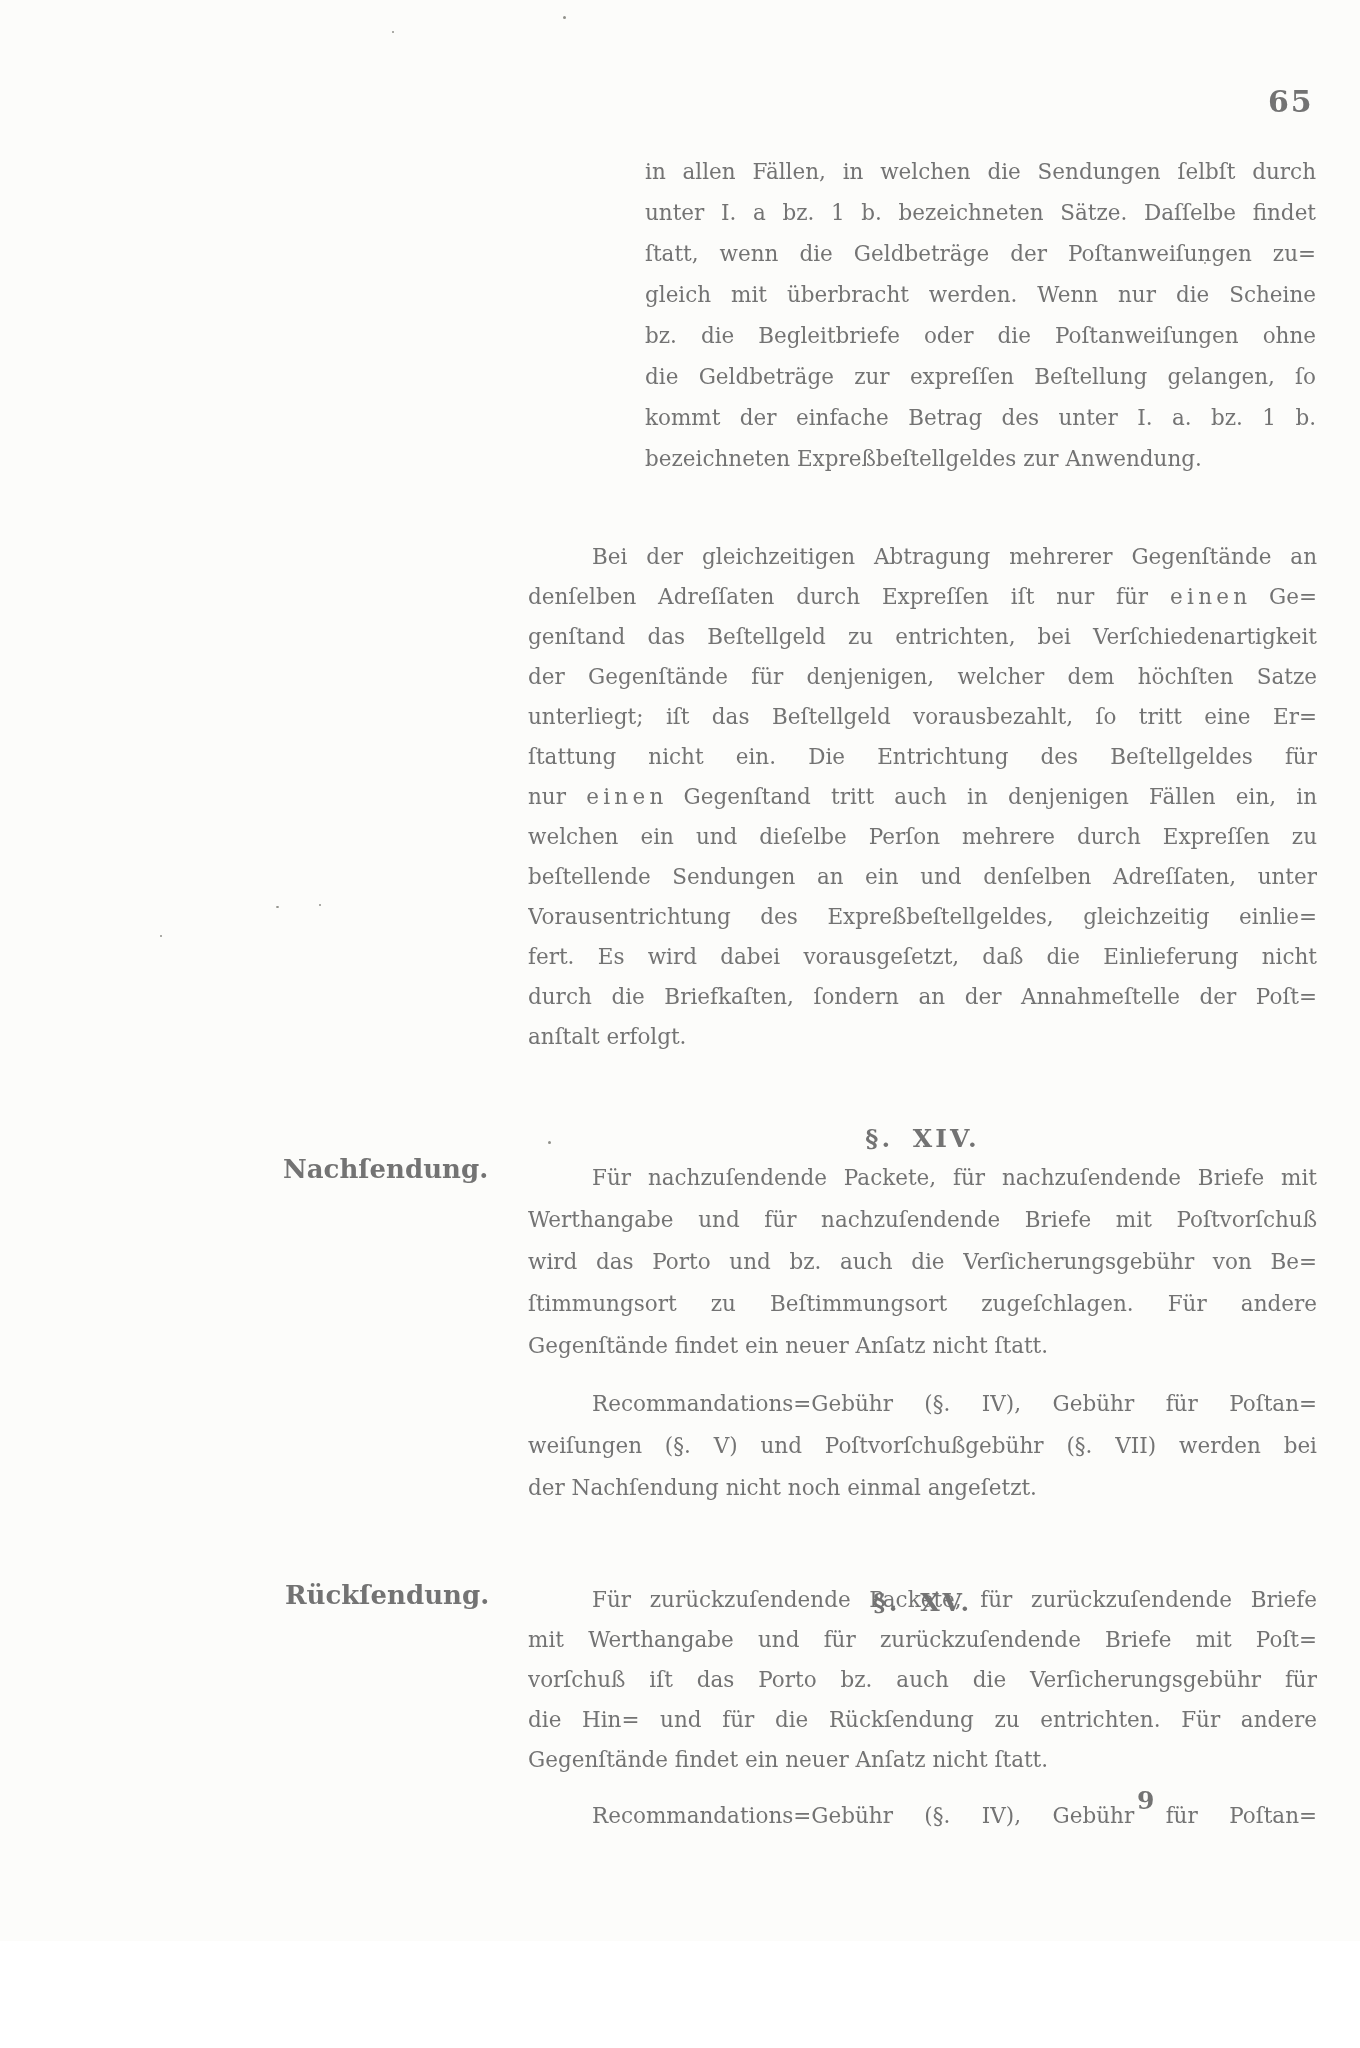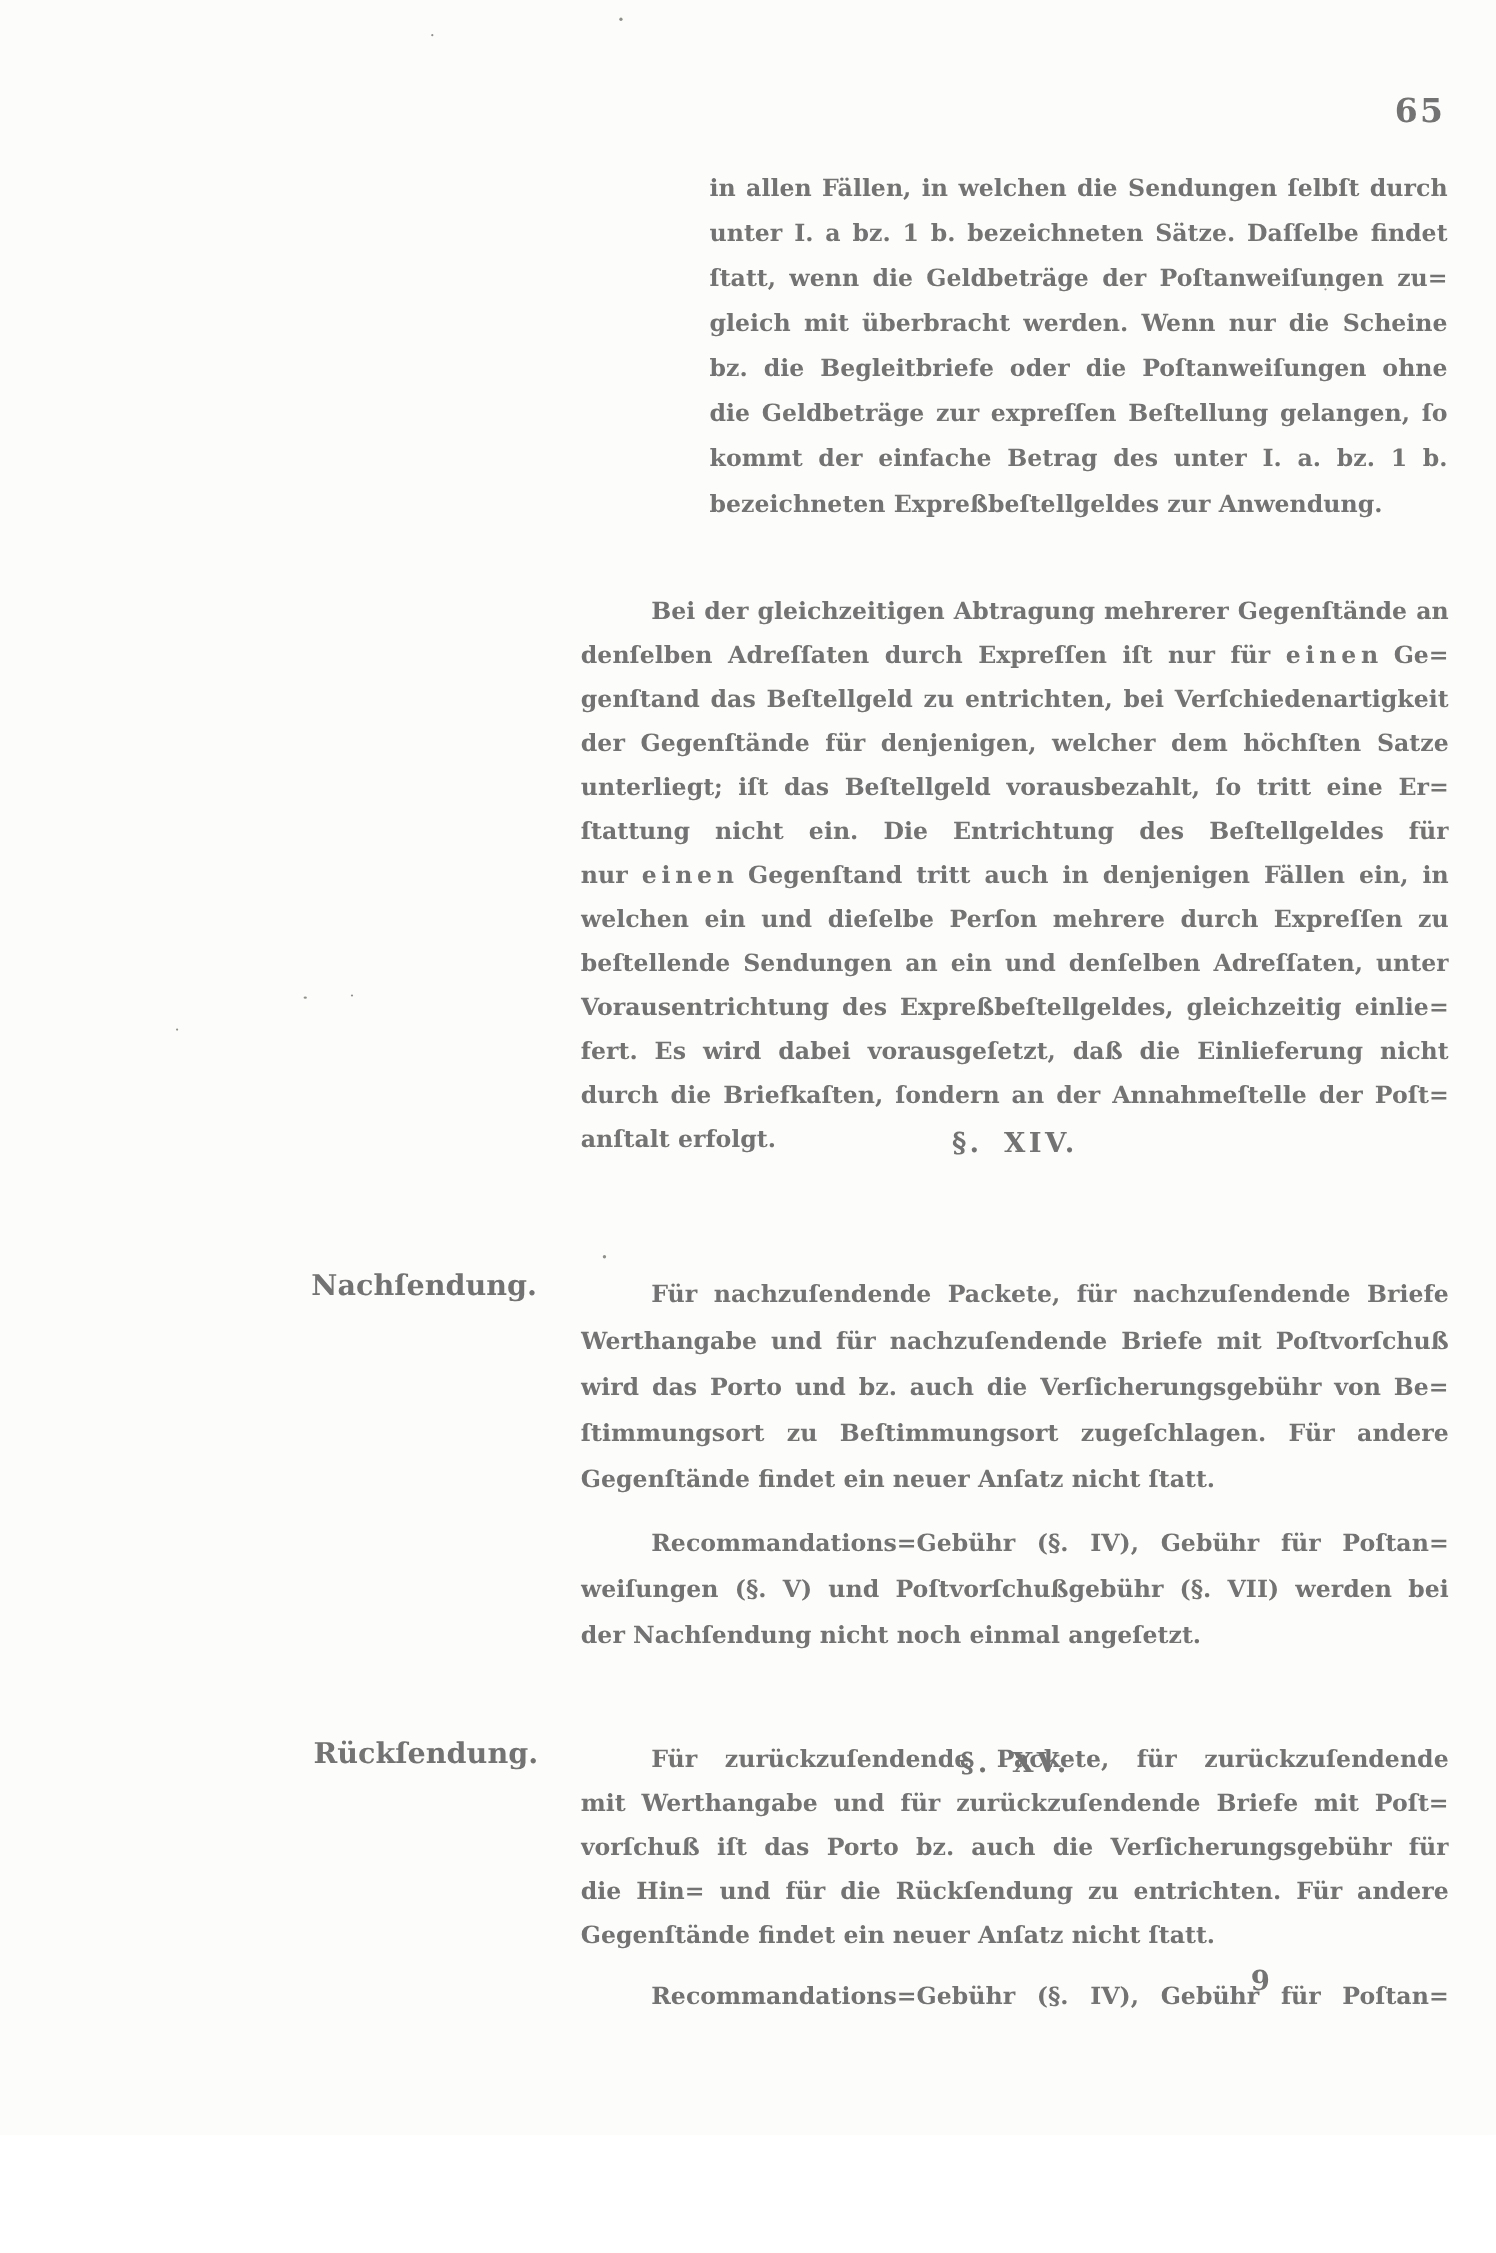--- a/index.html
+++ b/index.html
@@ -2,41 +2,41 @@
 <html><head>
 <meta charset="utf-8">
 <style>
   html,body{margin:0;padding:0;background:#ffffff;}
   .sheet{
     position:relative;width:1360px;height:1941px;overflow:hidden;
     background:#fcfcfa;color:#737373;
     font-family:"DejaVu Serif",serif;
   }
   
-  .col{position:absolute;font-weight:bold;font-size:21.5px;}
+  .col{position:absolute;font-weight:normal;font-size:21.5px;}
   .col .tl{
     text-align:justify;text-align-last:justify;
     overflow:hidden;white-space:normal;
   }
   .b1{left:645px;top:151px;width:671px;}
   .b1 .tl{height:41px;line-height:41px;}
   .b2{left:528px;top:521px;width:789px;}
   .b2 .tl{height:40px;line-height:40px;}
   .b3{left:528px;top:1141px;width:789px;}
   .b3 .tl{height:42px;line-height:42px;}
   .b4{left:528px;top:1564px;width:789px;}
   .b4 .tl{height:40px;line-height:40px;}
   .tl.ind{padding-left:64px;margin-top:16px;}
   .tl.end{text-align-last:left;}
   
   .h{
     position:absolute;left:528px;width:789px;text-align:center;
     font-weight:bold;font-size:25px;letter-spacing:3px;word-spacing:8px;
   }
-  .h1{top:1024px;} .h2{top:1588px;}
+  .h1{top:1124px;} .h2{top:1588px;}
   
   .mn{position:absolute;font-weight:bold;font-size:26px;margin-left:42px;}
   .mn1{left:241px;top:1154px;}
   .mn2{left:243px;top:1580px;}
   
   .folio{position:absolute;left:1268px;top:84px;font-size:30px;font-weight:bold;letter-spacing:2px;}
   .sig{position:absolute;left:1137px;top:1786px;font-size:25px;font-weight:bold;}
   
   .blob{
     position:absolute;left:586px;top:2033px;width:127px;height:15px;

